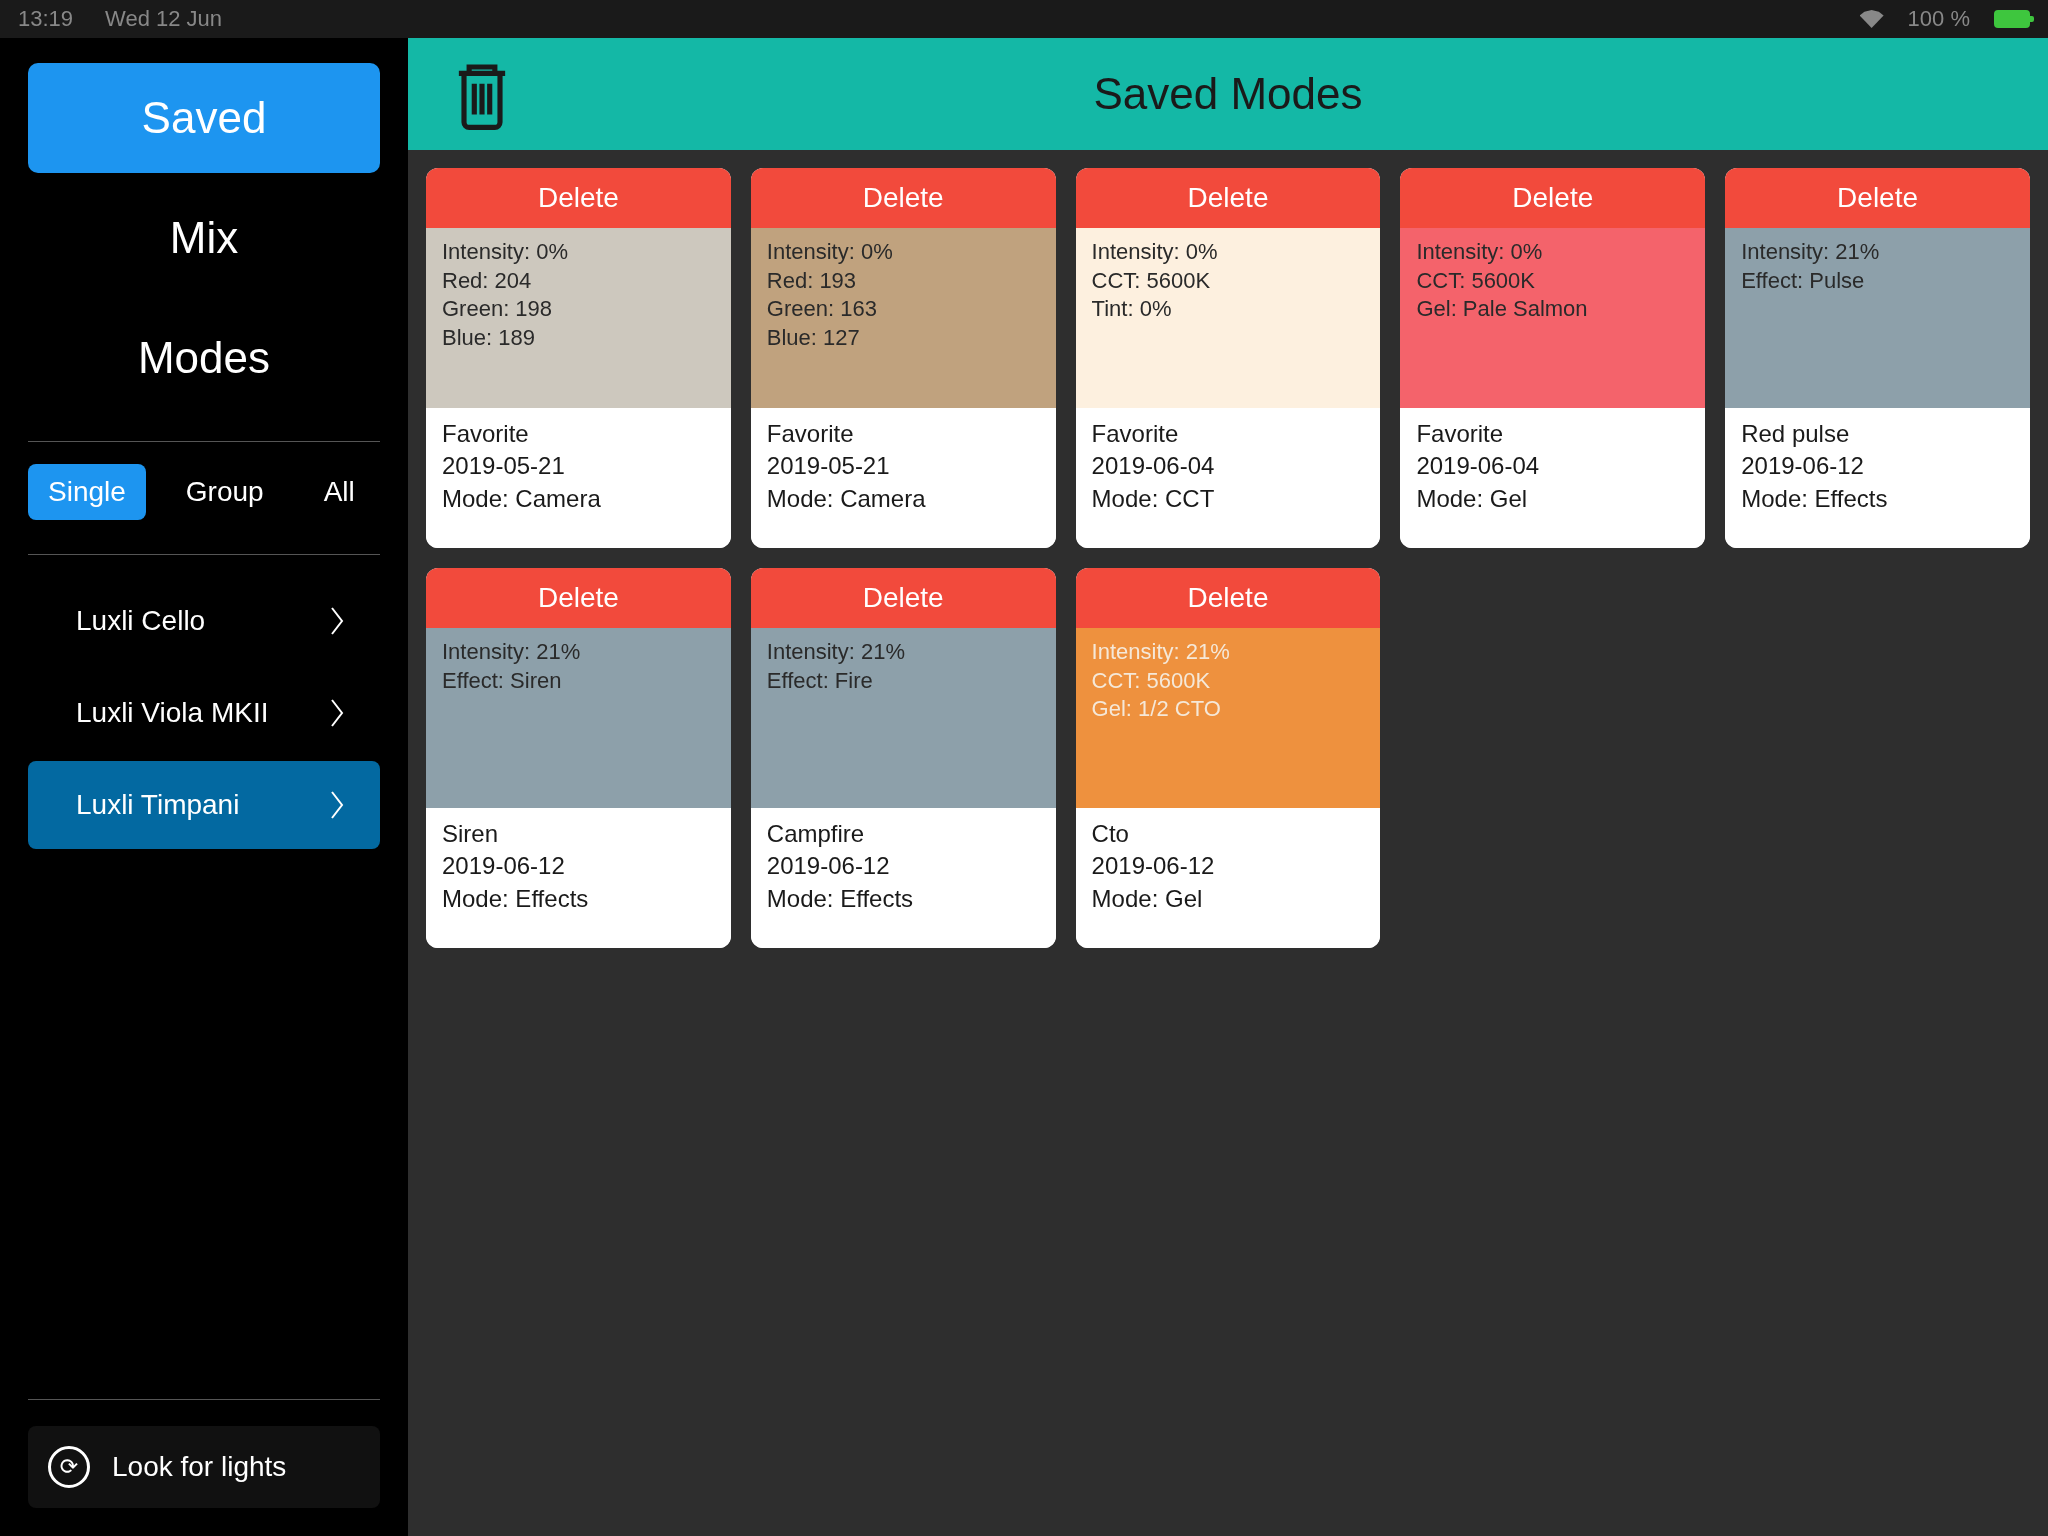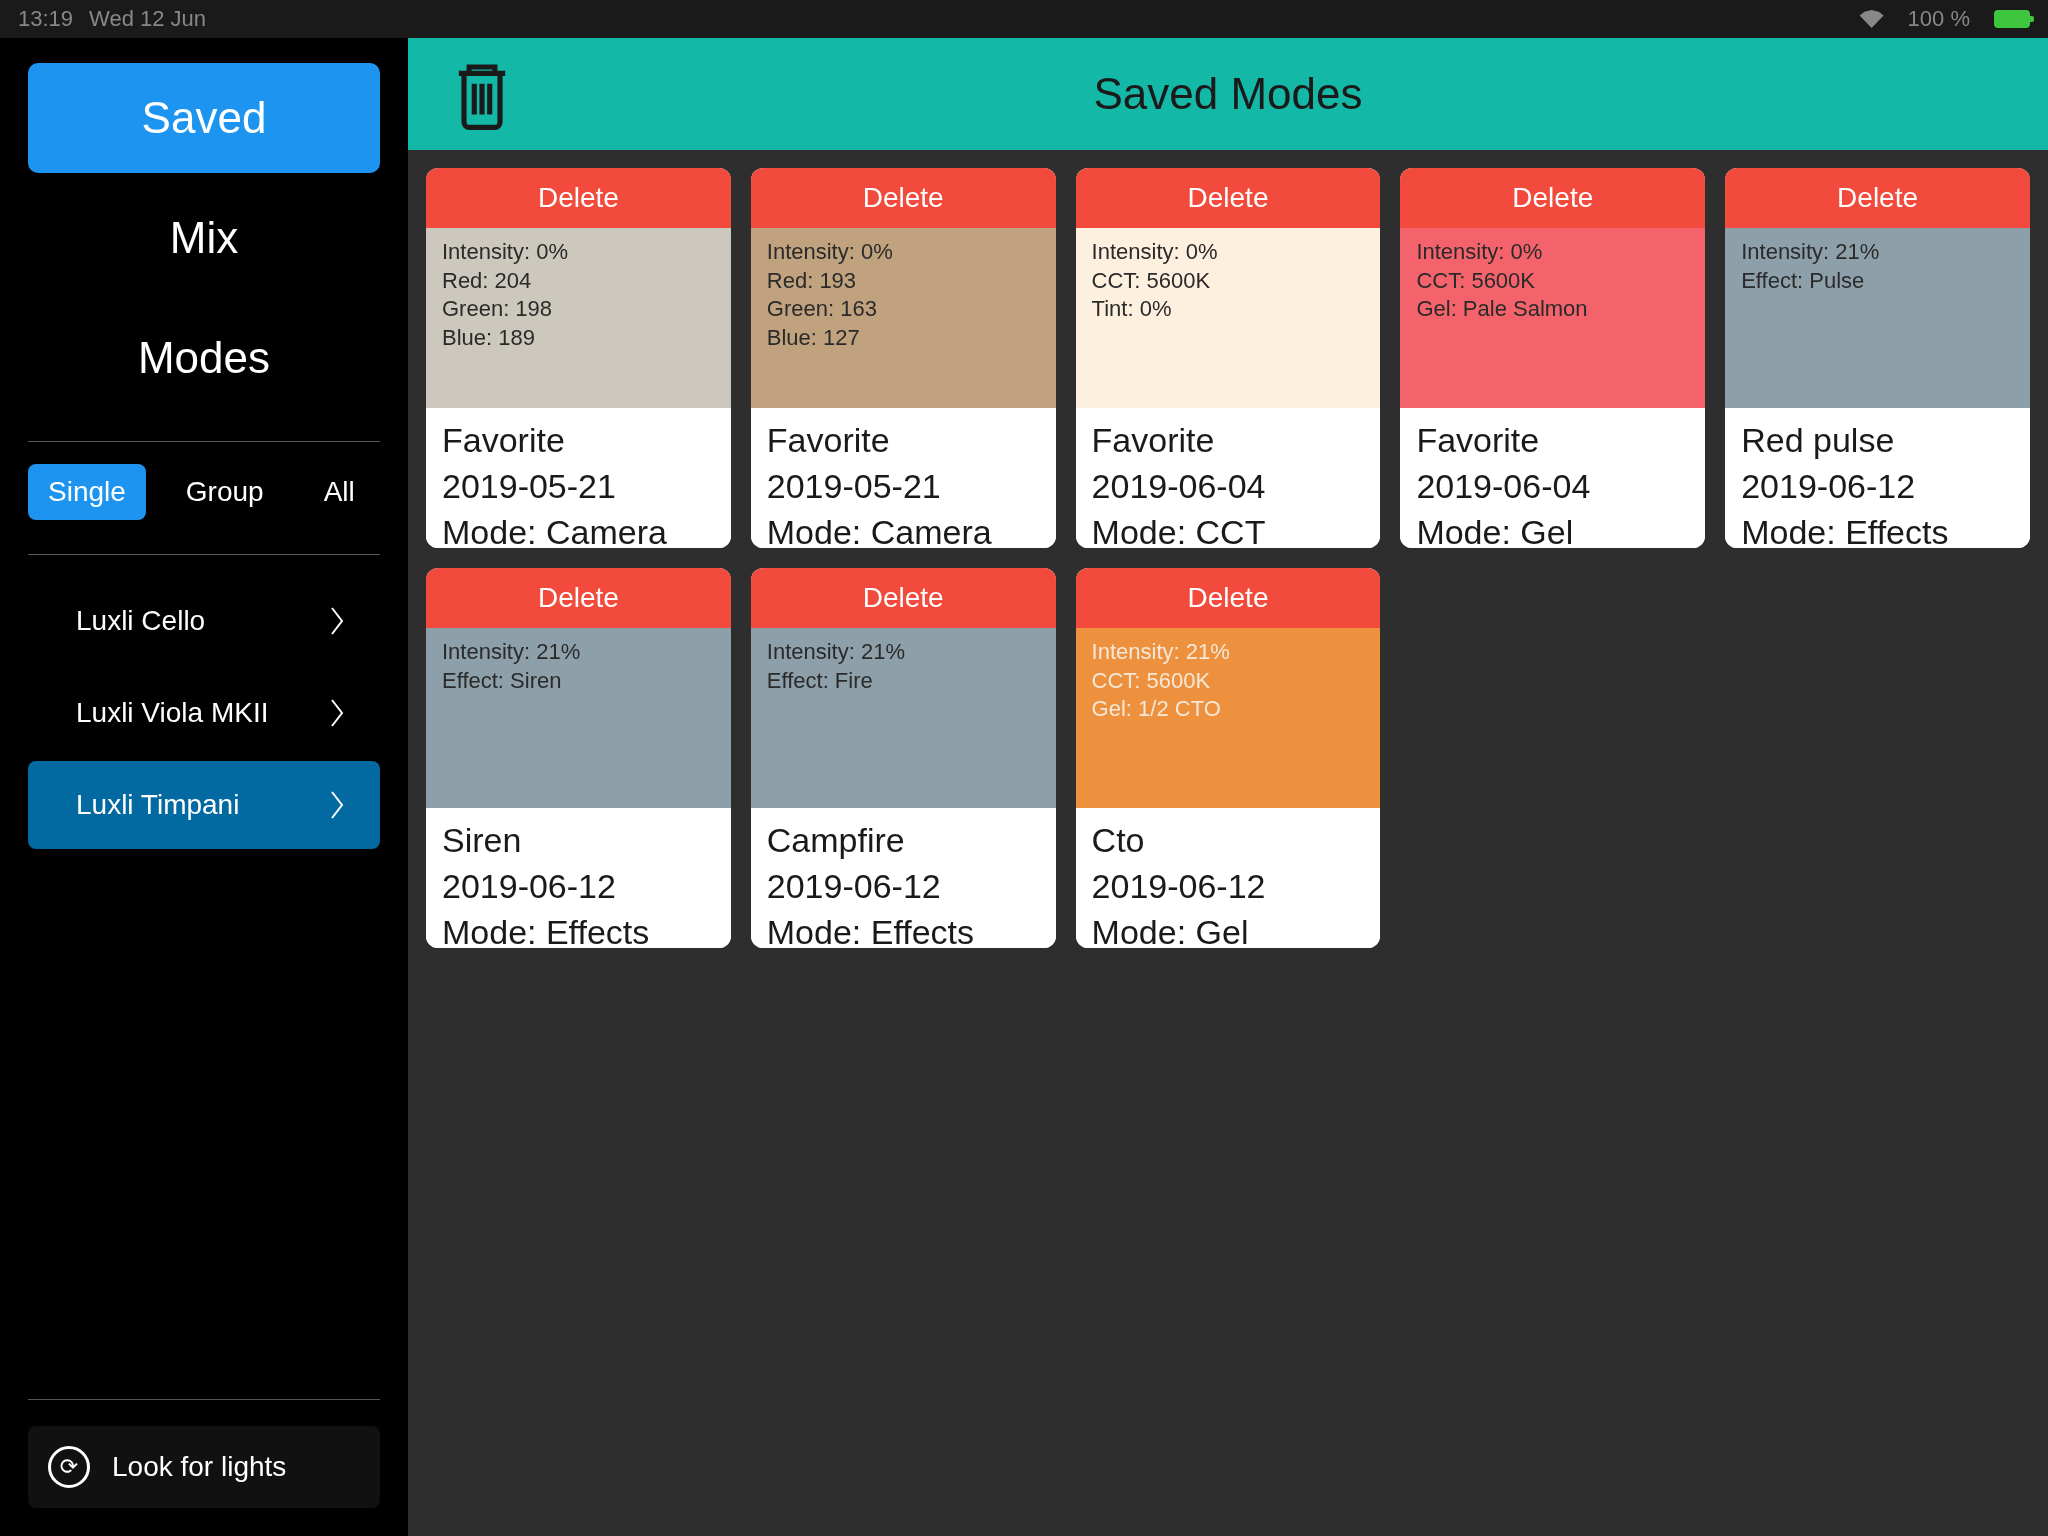--- a/index.html
+++ b/index.html
@@ -8,21 +8,21 @@
 .status-bar {
   height: 38px;
   background: #1a1a1a;
   display: flex;
   align-items: center;
   padding: 0 18px;
   color: #888;
   font-size: 22px;
   font-weight: 500;
 }
-.status-left { display: flex; gap: 16px; align-items: flex-end; }
+.status-left { display: flex; gap: 32px; align-items: flex-end; }
 .status-right { margin-left: auto; display: flex; align-items: center; gap: 24px; }
 .battery-icon {
   width: 36px; height: 18px;
   border: 2px solid #3ec63e;
   border-radius: 4px;
   position: relative;
   background: #3ec63e;
 }
 .battery-icon::after {
   content: ""; position: absolute; right: -6px; top: 4px;
@@ -175,21 +175,21 @@
   padding: 10px 16px;
   font-size: 22px;
   color: #2a2a2a;
   line-height: 1.3;
   min-height: 180px;
 }
 .card-swatch.light-text { color: #f5e8d8; }
 .card-info {
   background: #fff;
   padding: 10px 16px 34px;
-  font-size: 34px;
+  font-size: 24px;
   color: #1a1a1a;
   line-height: 1.35;
 }
 .swatch-line { display: block; }
 </style>
 </head>
 <body>
 
 <div class="status-bar">
   <div class="status-left">

